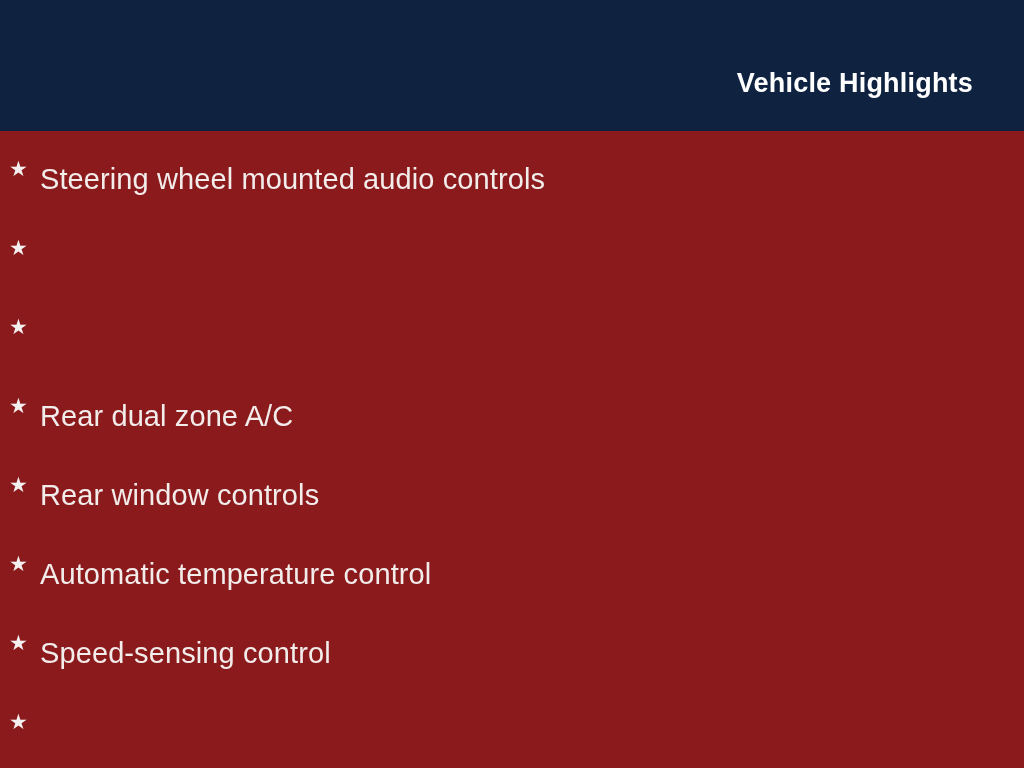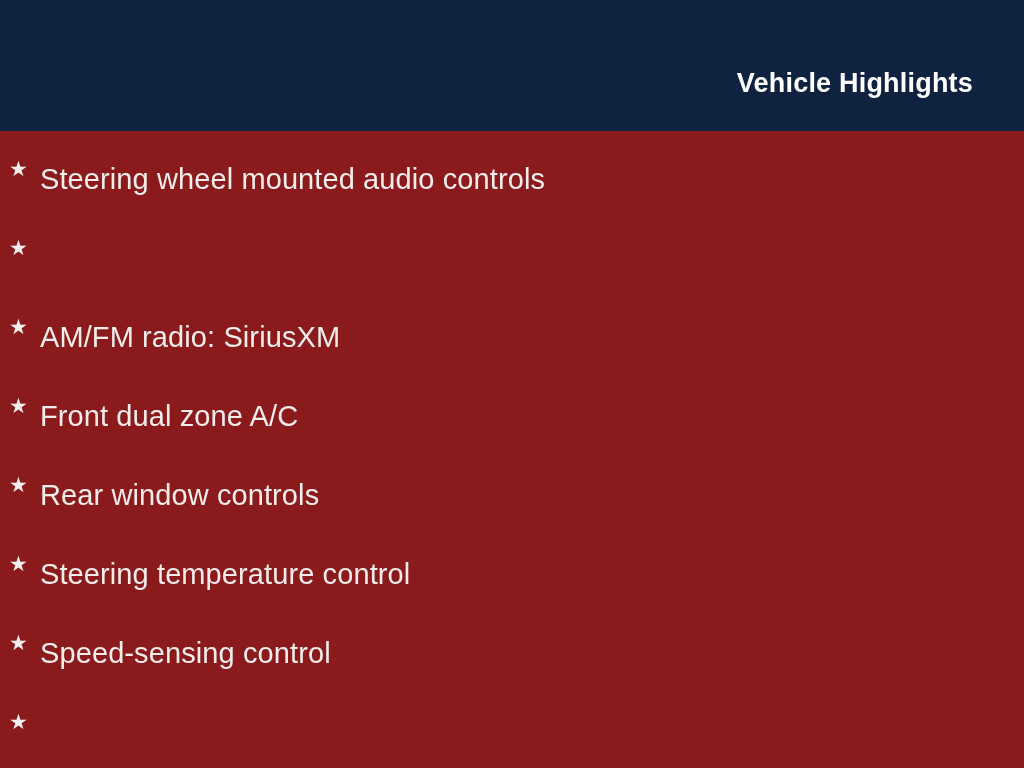--- a/index.html
+++ b/index.html
@@ -123,36 +123,35 @@
       <span class="bullet-marker">★</span>
       <span class="bullet-text">Steering wheel mounted audio controls</span>
     </li>
 
     <li class="bullet-row">
       <span class="bullet-marker">★</span>
     </li>
 
     <li class="bullet-row">
       <span class="bullet-marker">★</span>
-      <span class="bullet-text">AM/FM radio: SiriusXM</span>
     </li>
 
     <li class="bullet-row">
       <span class="bullet-marker">★</span>
-      <span class="bullet-text">Front dual zone A/C</span>
+      <span class="bullet-text">Rear dual zone A/C</span>
     </li>
 
     <li class="bullet-row">
       <span class="bullet-marker">★</span>
       <span class="bullet-text">Rear window controls</span>
     </li>
 
     <li class="bullet-row">
       <span class="bullet-marker">★</span>
-      <span class="bullet-text">Steering temperature control</span>
+      <span class="bullet-text">Automatic temperature control</span>
     </li>
 
     <li class="bullet-row">
       <span class="bullet-marker">★</span>
       <span class="bullet-text">Speed-sensing control</span>
     </li>
 
     <li class="bullet-row">
       <span class="bullet-marker">★</span>
     </li>

